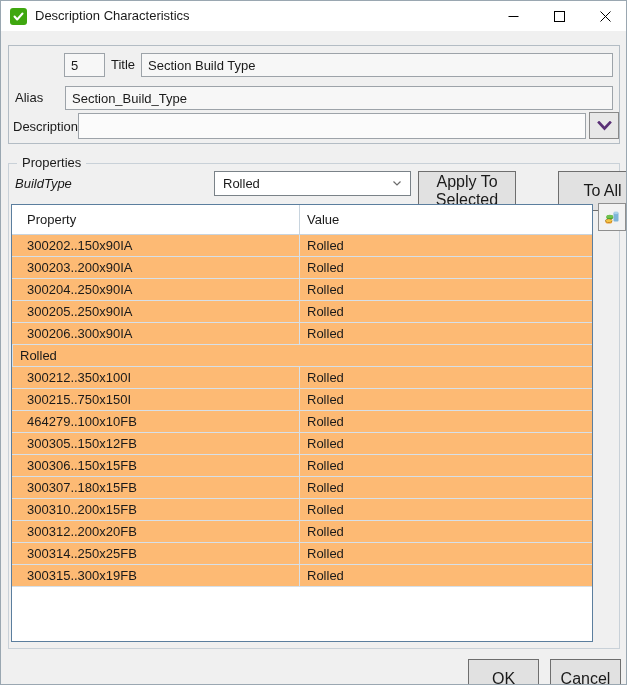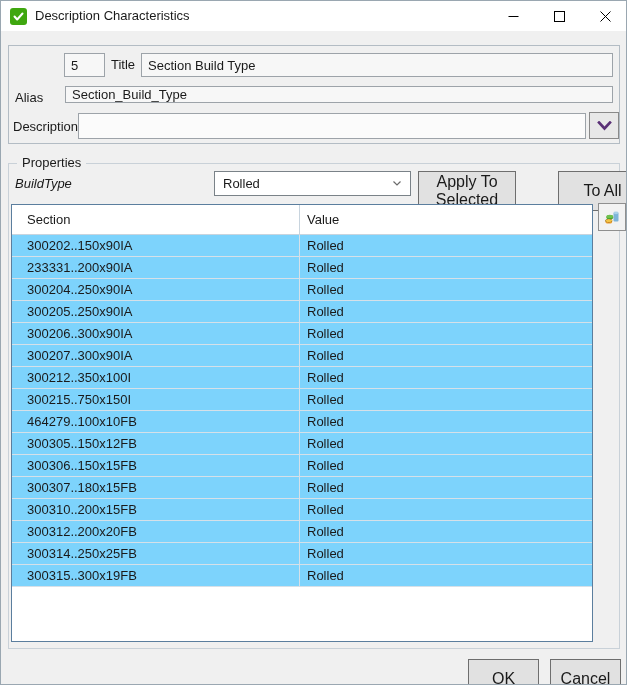--- a/index.html
+++ b/index.html
@@ -69,21 +69,21 @@
     background:#ffffff; border:1px solid #5b7e9e; overflow:hidden;
   }
   .grid-header {
     display:flex; height:30px; border-bottom:1px solid #c8d4de;
     background:#ffffff; align-items:center;
   }
   .col-property { width:287px; padding-left:15px; }
   .col-value { flex:1; padding-left:7px; border-left:1px solid #c8d4de; height:100%;
     display:flex; align-items:center; }
   .grid-row { display:flex; height:22px; border-bottom:1px solid #d6e0e8;
-    align-items:center; background:#7dd3fc; }
+    align-items:center; background:#fdba74; }
   .grid-row .cell-property { width:287px; padding-left:15px; overflow:hidden; white-space:nowrap; }
   .grid-row .cell-value { flex:1; padding-left:7px; border-left:1px solid #d6e0e8;
     height:100%; display:flex; align-items:center; }
   .tool-btn {
     position:absolute; left:597px; top:202px; width:28px; height:28px;
     background:#f2f2f2; border:1px solid #8f8f8f;
     display:flex; align-items:center; justify-content:center; cursor:default;
   }
   
   .ok-btn { left:467px; top:658px; width:71px; }
@@ -118,21 +118,21 @@
         </svg>
     </button>
   </div>
 
   <div class="top-panel"></div>
   <span class="lbl" style="left:30px; top:56px;margin-left:36px;">ID</span>
   <input class="tb" style="left: 63px; top: 52px; width: 41px; height: 24px;" value="5">
   <span class="lbl" style="left:110px; top:56px;">Title</span>
   <input class="tb" style="left: 140px; top: 52px; width: 472px; height: 24px;" value="Section Build Type">
   <span class="lbl" style="left:14px; top:89px;text-align:center;">Alias</span>
-  <input class="tb" style="left: 64px; top: 85px; width: 548px; height: 17px;" value="Section_Build_Type">
+  <input class="tb" style="left: 64px; top: 85px; width: 548px; height: 24px;" value="Section_Build_Type">
   <span class="lbl" style="left:12px; top:118px;">Description</span>
   <input class="tb" style="left: 77px; top: 112px; width: 508px; height: 26px; background: rgb(251, 251, 251);" value="">
   <button class="expand-btn">
     <svg width="15" height="10" viewBox="0 0 15 10">
         <polyline points="2,1.5 7.5,7.5 13,1.5" fill="none" stroke="#5a3076" stroke-width="2.6" stroke-linecap="square"></polyline>
       </svg>
   </button>
 
   <div class="group">
     <span class="group-legend">Properties</span>
@@ -142,46 +142,45 @@
     <span class="combo-value">Rolled</span>
     <svg width="10" height="7" viewBox="0 0 10 7">
         <polyline points="1.5,1.5 5,5 8.5,1.5" fill="none" stroke="#6b6b6b" stroke-width="1.2"></polyline>
       </svg>
   </div>
   <button class="btn" style="left:417px; top:170px; width:98px;">Apply To Selected</button>
   <button class="btn" style="left:522px; top:170px; width:89px;margin-left:35px;">To All</button>
 
   <div class="grid">
     <div class="grid-header">
-      <div class="col-property">Section</div>
+      <div class="col-property">Property</div>
       <div class="col-value">Value</div>
     </div>
     <div id="grid-body">
         <div class="grid-row">
           <div class="cell-property">300202..150x90IA</div>
           <div class="cell-value">Rolled</div>
         </div>
         <div class="grid-row">
-          <div class="cell-property">233331..200x90IA</div>
+          <div class="cell-property">300203..200x90IA</div>
           <div class="cell-value">Rolled</div>
         </div>
         <div class="grid-row">
           <div class="cell-property">300204..250x90IA</div>
           <div class="cell-value">Rolled</div>
         </div>
         <div class="grid-row">
           <div class="cell-property">300205..250x90IA</div>
           <div class="cell-value">Rolled</div>
         </div>
         <div class="grid-row">
           <div class="cell-property">300206..300x90IA</div>
           <div class="cell-value">Rolled</div>
         </div>
         <div class="grid-row">
-          <div class="cell-property">300207..300x90IA</div>
           <div class="cell-value">Rolled</div>
         </div>
         <div class="grid-row">
           <div class="cell-property">300212..350x100I</div>
           <div class="cell-value">Rolled</div>
         </div>
         <div class="grid-row">
           <div class="cell-property">300215..750x150I</div>
           <div class="cell-value">Rolled</div>
         </div>

